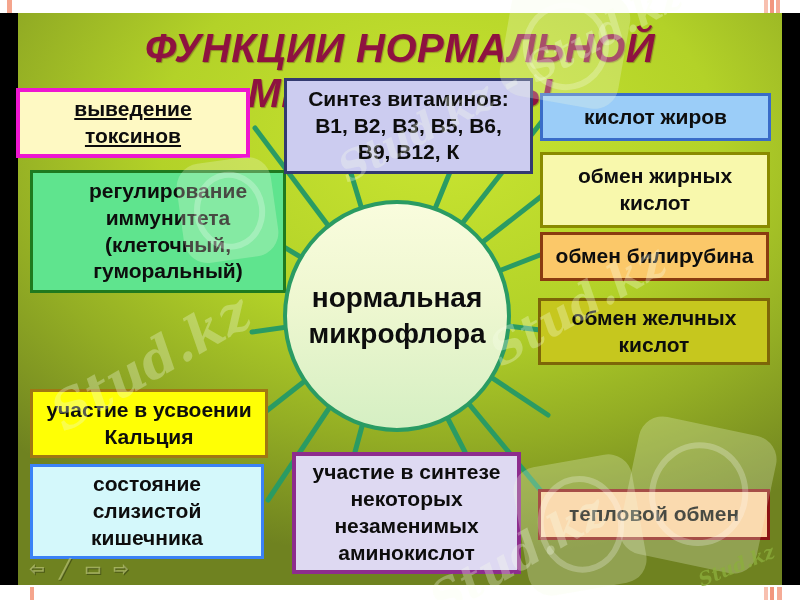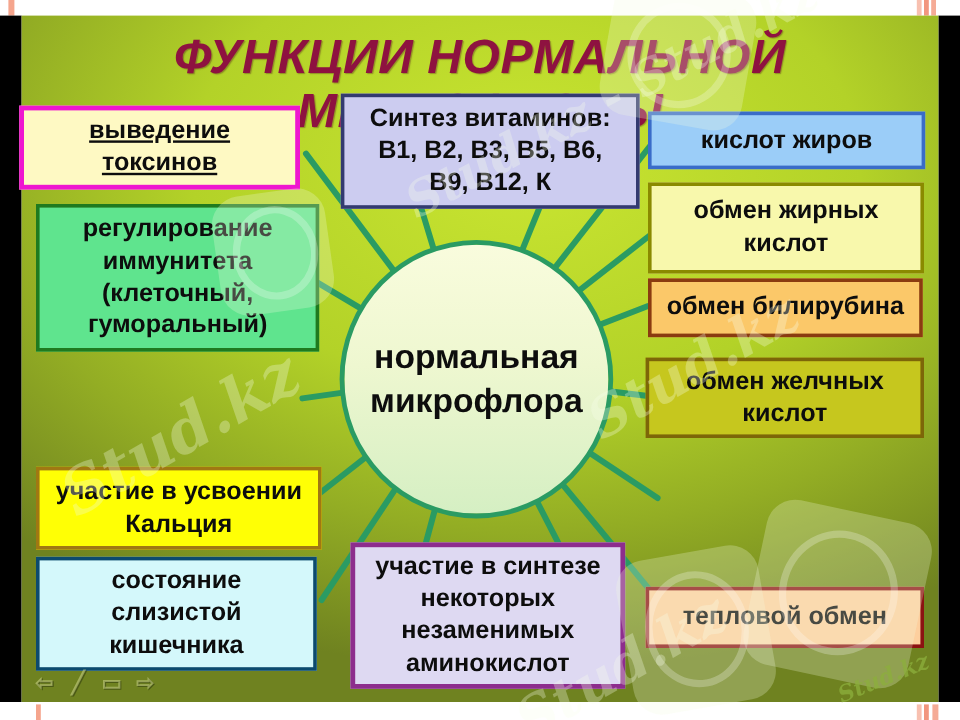--- a/index.html
+++ b/index.html
@@ -81,31 +81,31 @@
       <line x1="393" y1="312" x2="465" y2="452"></line>
     </g>
   </svg>
 
   <div class="title">ФУНКЦИИ НОРМАЛЬНОЙ МИКРОФЛОРЫ</div>
 
   <div class="node" style="left:16px;top:88px;width:226px;height:62px;background:#fef9c3;border:4px solid #ee16d0;text-decoration:underline;">
     <span>выведение
 токсинов</span>
   </div>
-  <div class="node" style="left:30px;top:170px;width:230px;height:117px;background:#5fe48e;border:3px solid #1f7a1f;">
+  <div class="node" style="left:30px;top:170px;width:230px;height:117px;background:#5fe48e;border:3px solid #1f7a1f;padding-left:20px;">
     <span>регулирование
 иммунитета
 (клеточный,
 гуморальный)</span>
   </div>
   <div class="node" style="left:30px;top:389px;width:232px;height:63px;background:#ffff05;border:3px solid #a07812;">
     <span>участие в усвоении
 Кальция</span>
   </div>
-  <div class="node" style="left:30px;top:464px;width:228px;height:89px;background:#d4f8fb;border:3px solid #0c4a6e;">
+  <div class="node" style="left:30px;top:464px;width:228px;height:89px;background:#d4f8fb;border:3px solid #3b82f6;">
     <span>состояние
 слизистой
 кишечника</span>
   </div>
 
   <div class="node" style="left:284px;top:78px;width:243px;height:90px;background:#ccccf0;border:3px solid #333a70;">
     <span>Синтез витаминов:
 В1, В2, В3, В5, В6,
 В9, В12, К</span>
   </div>

